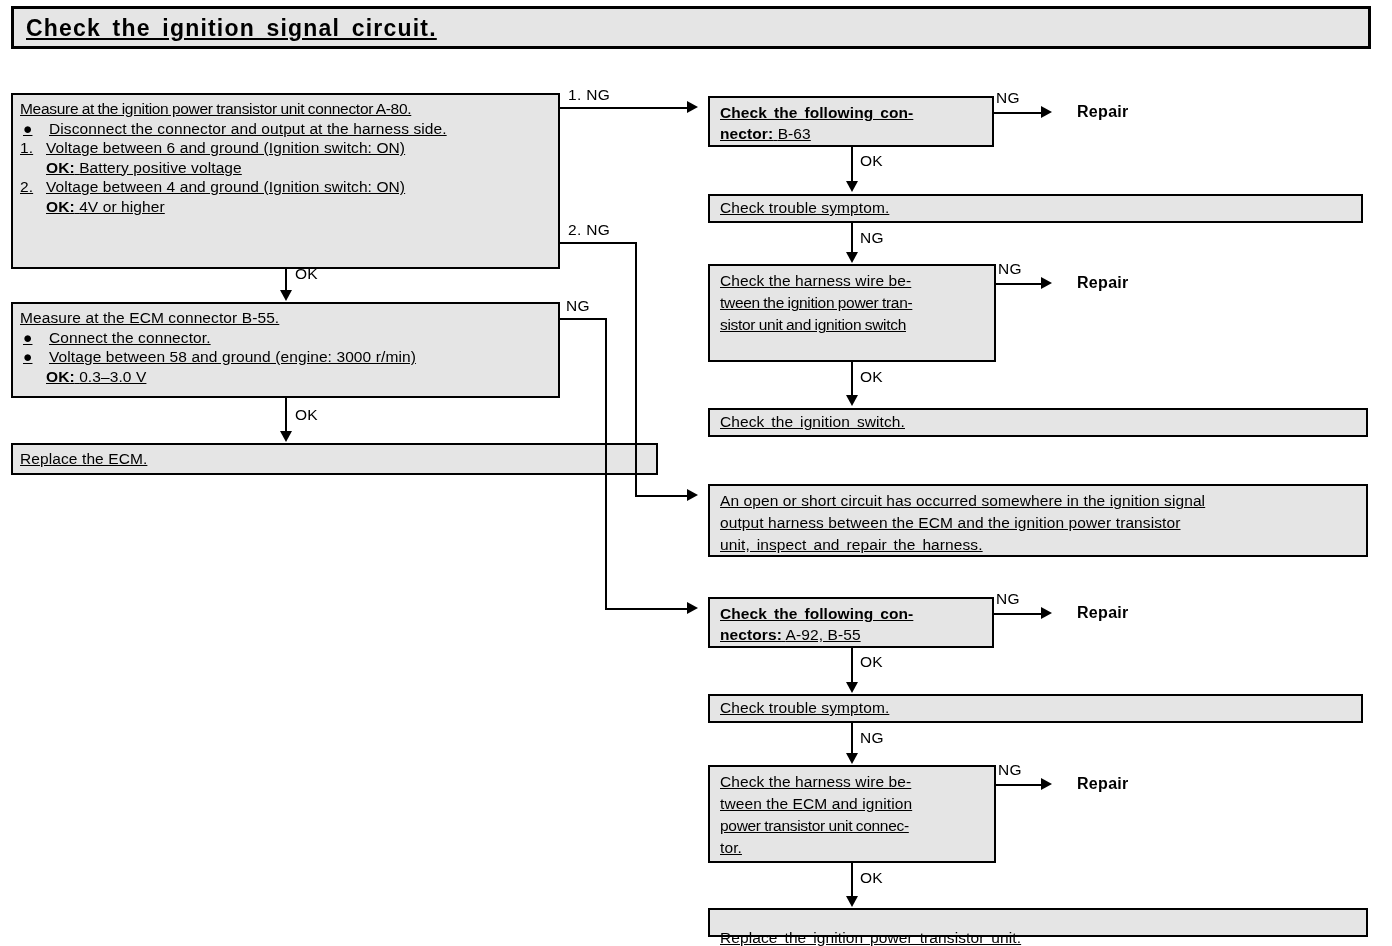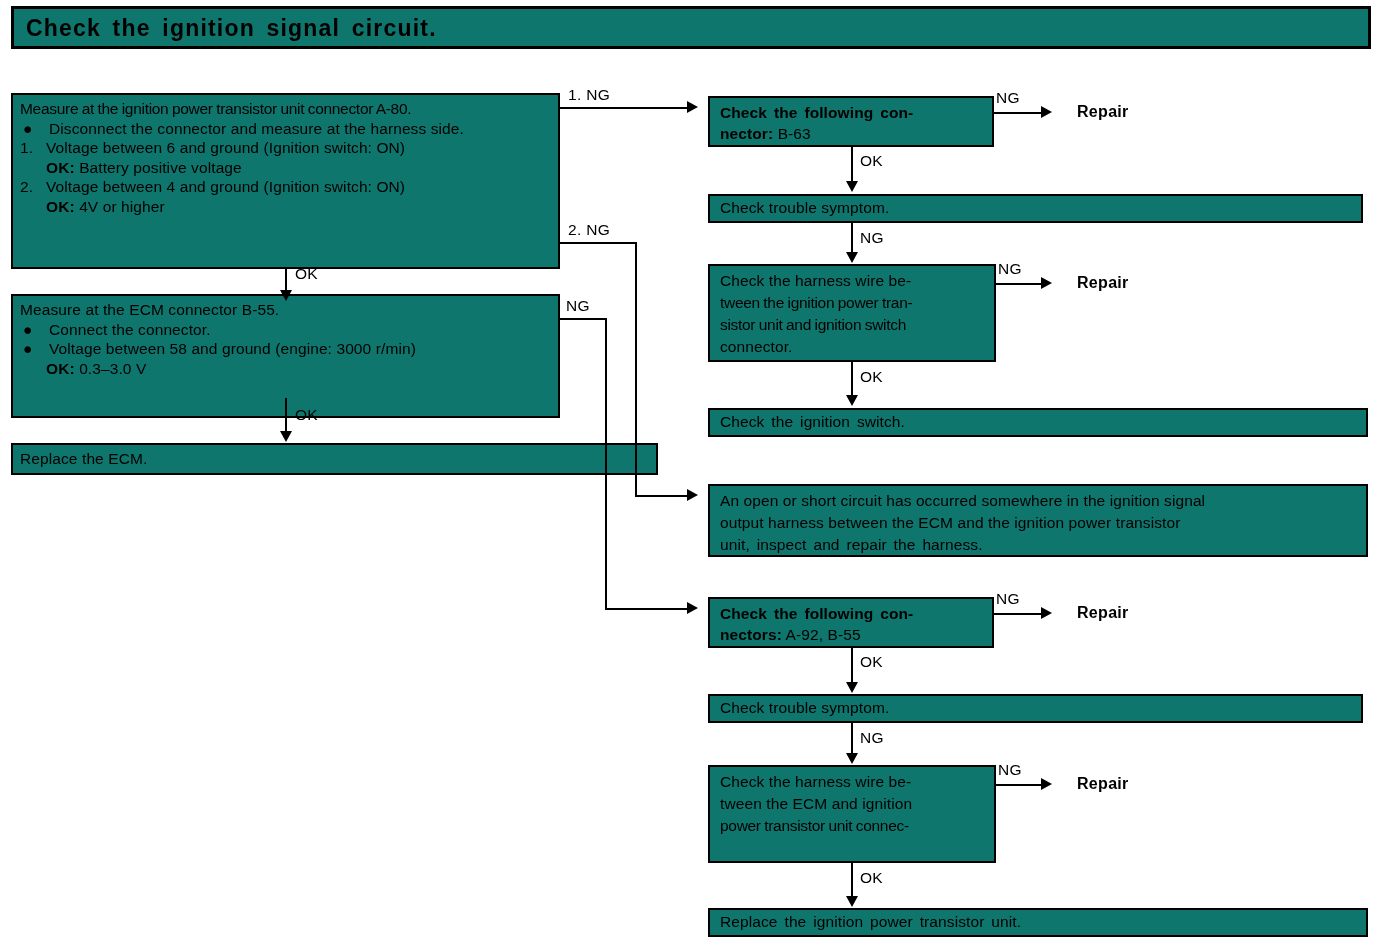--- a/index.html
+++ b/index.html
@@ -16,21 +16,22 @@
     width: 1392px;
     height: 946px;
     background: #ffffff;
     overflow: hidden;
   }
   
   .box {
     position: absolute;
     box-sizing: border-box;
     border: 2px solid #000;
-    background: #0f766e;
+    background: #e5e5e5;
+    text-decoration: underline;
   }
   .box-inner {
     padding: 4px 7px 3px 7px;
     font-size: 15.5px;
     line-height: 19.5px;
     letter-spacing: 0.1px;
   }
   .title-box {
     border: 3px solid #000;
   }
@@ -113,42 +114,42 @@
 
   <div class="box title-box" style="left:11px; top:6px; width:1360px; height:43px;">
     <div class="title-text">Check  the  ignition  signal  circuit.</div>
   </div>
 
   <div class="box" style="left:11px; top:93px; width:549px; height:176px;">
     <div class="box-inner">
       <div class="tight">Measure at the ignition power transistor unit connector A-80.</div>
       <div class="li">
         <span class="mk dot">●</span>
-        <span class="tx">Disconnect the connector and measure at the harness side.</span>
+        <span class="tx">Disconnect the connector and output at the harness side.</span>
       </div>
       <div class="li">
         <span class="mk">1.</span>
         <span class="tx">Voltage between 6 and ground (Ignition switch: ON)</span>
       </div>
       <div class="sub">
         <span class="b-bold">OK:</span>
         <span>Battery positive voltage</span>
       </div>
       <div class="li">
         <span class="mk">2.</span>
         <span class="tx">Voltage between 4 and ground (Ignition switch: ON)</span>
       </div>
       <div class="sub">
         <span class="b-bold">OK:</span>
         <span>4V or higher</span>
       </div>
     </div>
   </div>
 
-  <div class="box" style="left:11px; top:294px; width:549px; height:124px;">
+  <div class="box" style="left:11px; top:302px; width:549px; height:96px;">
     <div class="box-inner">
       <div>Measure at the ECM connector B-55.</div>
       <div class="li">
         <span class="mk dot">●</span>
         <span class="tx">Connect the connector.</span>
       </div>
       <div class="li">
         <span class="mk dot">●</span>
         <span class="tx">Voltage between 58 and ground (engine: 3000 r/min)</span>
       </div>
@@ -214,21 +215,20 @@
   </div>
   <div class="ln-v" style="left:851px; top:223px; height:30px;"></div>
   <div class="arr-d" style="left:846px; top:252px;"></div>
   <div class="lbl" style="left:860px; top:229px;">NG</div>
 
   <div class="box" style="left:708px; top:264px; width:288px; height:98px;">
     <div class="box-inner" style="padding-left:10px; line-height:22px;">
       <div>Check the harness wire be-</div>
       <div class="tight">tween the ignition power tran-</div>
       <div class="tight">sistor unit and ignition switch</div>
-      <div>connector.</div>
     </div>
   </div>
   <div class="ln-h" style="left:996px; top:283px; width:46px;"></div>
   <div class="arr-r" style="left:1041px; top:277px;"></div>
   <div class="lbl" style="left:998px; top:260px;">NG</div>
   <div class="repair" style="left:1077px; top:274px;">Repair</div>
 
   <div class="ln-v" style="left:851px; top:362px; height:34px;"></div>
   <div class="arr-d" style="left:846px; top:395px;"></div>
   <div class="lbl" style="left:860px; top:368px;">OK</div>
@@ -272,30 +272,31 @@
   </div>
   <div class="ln-v" style="left:851px; top:723px; height:31px;"></div>
   <div class="arr-d" style="left:846px; top:753px;"></div>
   <div class="lbl" style="left:860px; top:729px;">NG</div>
 
   <div class="box" style="left:708px; top:765px; width:288px; height:98px;">
     <div class="box-inner" style="padding-left:10px; line-height:22px;">
       <div>Check the harness wire be-</div>
       <div>tween the ECM and ignition</div>
       <div class="tight">power transistor unit connec-</div>
+      <div>tor.</div>
     </div>
   </div>
   <div class="ln-h" style="left:996px; top:784px; width:46px;"></div>
   <div class="arr-r" style="left:1041px; top:778px;"></div>
   <div class="lbl" style="left:998px; top:761px;">NG</div>
   <div class="repair" style="left:1077px; top:775px;">Repair</div>
 
   <div class="ln-v" style="left:851px; top:863px; height:34px;"></div>
   <div class="arr-d" style="left:846px; top:896px;"></div>
   <div class="lbl" style="left:860px; top:869px;">OK</div>
 
   <div class="box" style="left:708px; top:908px; width:660px; height:29px;">
-    <div class="box-inner" style="padding:2px 20px 0 10px;">
+    <div class="box-inner" style="padding:2px 20px 0 10px;margin-top:16px;">
       <div class="wide-sp">Replace the ignition power transistor unit.</div>
     </div>
   </div>
 
 </div>
 
 </body></html>

